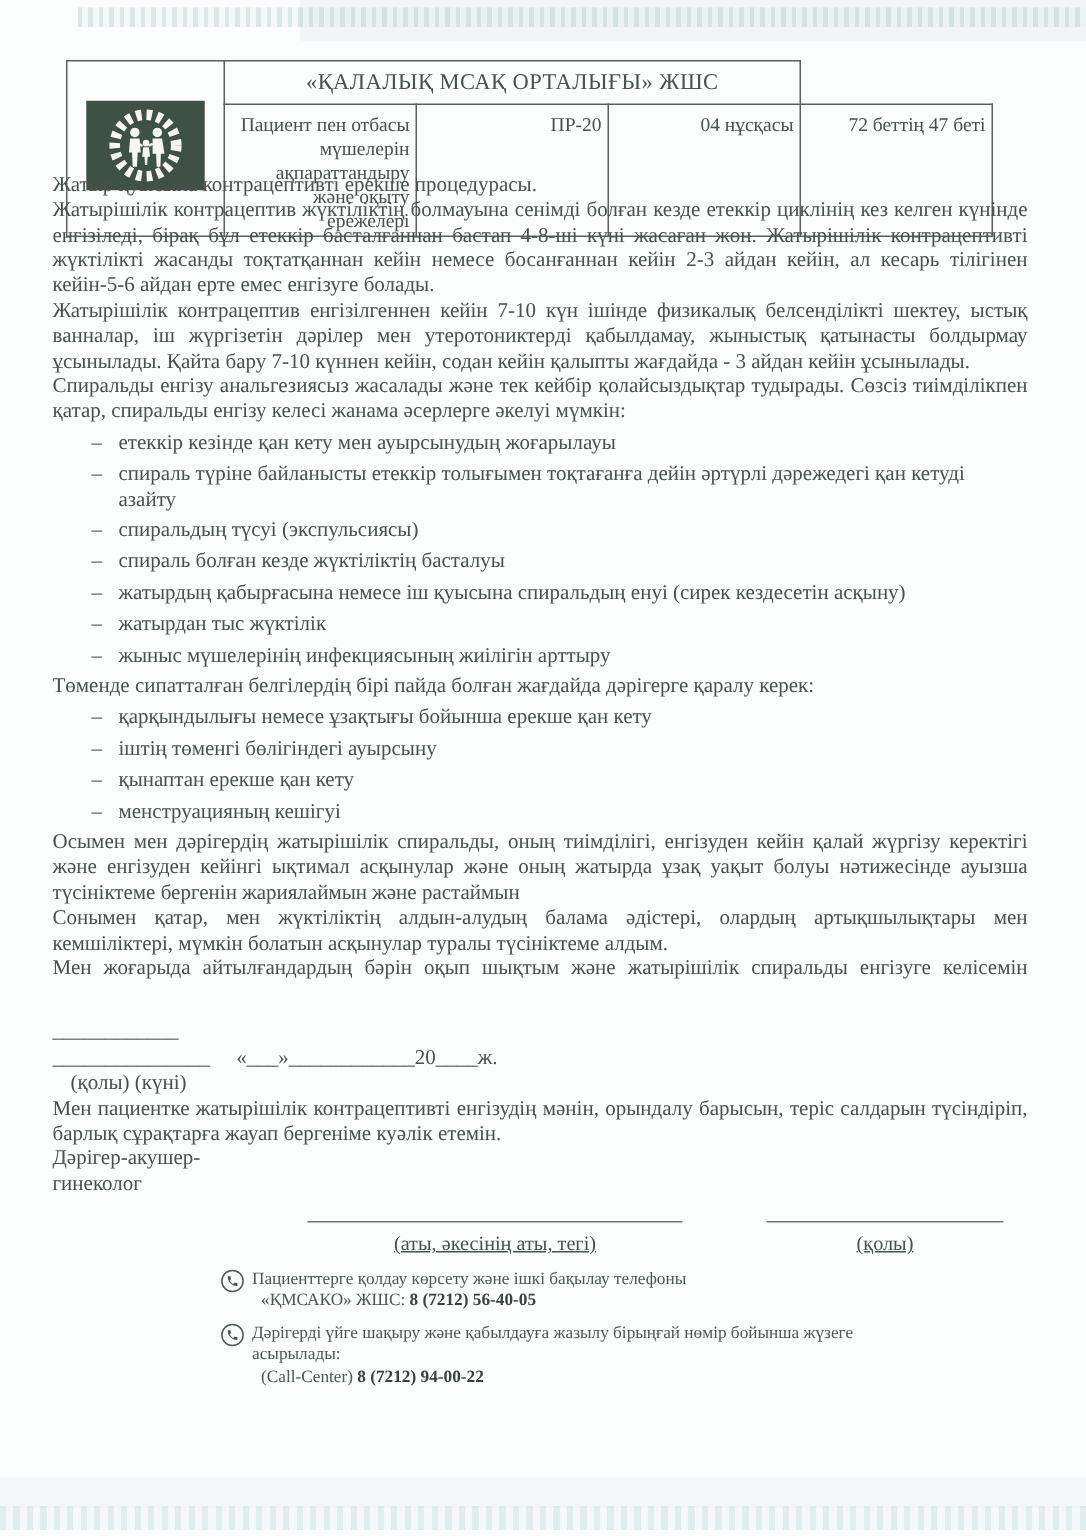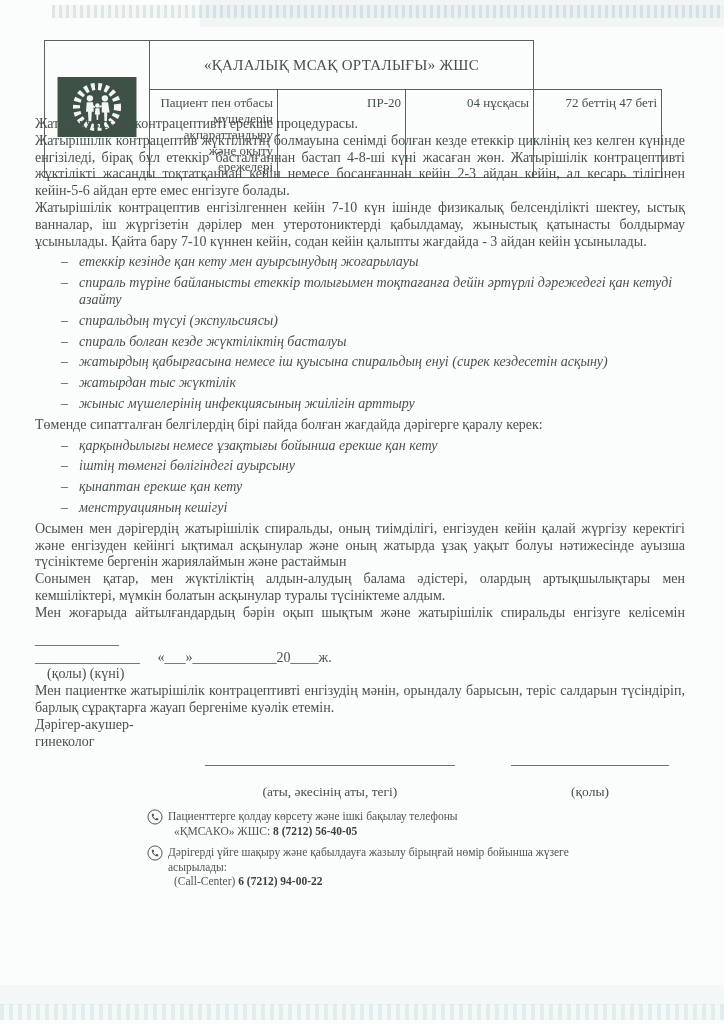--- a/index.html
+++ b/index.html
@@ -25,55 +25,55 @@
 
   
   table.hdr{
     position:absolute;left:44px;top:40px;width:618px;
     border-collapse:collapse;table-layout:fixed;
   }
   table.hdr td{border:1px solid var(--table-border,#59615c);}
   td.logo-cell{width:96px;text-align:center;vertical-align:middle;padding:4px;}
   td.org-title{
     font-size:15px;text-align:center;vertical-align:middle;height:22px;
-    letter-spacing:.3px;padding:13px 4px;
+    letter-spacing:.3px;padding:3px 4px;
   }
   td.r2{font-size:13px;text-align:right;vertical-align:top;padding:5px 4px 2px;height:46px;line-height:16px;}
   td.c-doc{width:253px;}
   td.c-code{width:68px;}
   td.c-ver{width:78px;}
   td.c-pag{width:119px;}
 
   
   .content{
     position:absolute;left:35px;top:116px;width:650px;
     font-size:14px;line-height:16.8px;
   }
   .content p{margin:0;text-align:justify;}
   .content p.nojust{text-align:left;}
   p.consent-line{text-align:justify;text-align-last:justify;}
   ul.dash-list{list-style:none;margin:2px 0;padding:0;}
   ul.dash-list li{display:flex;margin:4px 0;line-height:16.8px;}
   ul.dash-list .dash{flex:none;width:18px;margin-left:26px;}
-  ul.dash-list .li-text{flex:1;padding-right:6px;font-style:italic;}
-
-  .blank-short{margin-top:11px;line-height:14px;}
+  ul.dash-list .li-text{flex:1;padding-right:6px;}
+
+  .blank-short{margin-top:26px;line-height:14px;}
   .sig-row{margin-top:3px;white-space:nowrap;}
   .sig-row .sp1{margin-left:0;}
   .sig-row .sp2{margin-left:14px;}
   .sig-labels{margin-top:0;}
   .sig-labels .l1{margin-left:12px;}
   .sig-labels .l2{}
 
   .role-line{text-align:left;margin:0;line-height:16.8px;}
 
   .doc-sig-row{display:flex;margin-top:2px;}
   .doc-sig{text-align:center;}
   .doc-sig .line{border-bottom:1px solid var(--rule,#6b7470);height:13px;}
-  .doc-sig .lbl{margin-top:18px;font-size:13.5px;}
+  .doc-sig .lbl{margin-top:6px;font-size:13.5px;text-decoration:underline;}
   .doc-sig.name{margin-left:170px;width:250px;}
   .doc-sig.sign{margin-left:56px;width:158px;}
 
   .date-row{margin-top:8px;}
   .date-row .kuni{display:inline-block;width:140px;}
 
   
   .phones{margin:8px 0 0 112px;width:440px;font-size:11.5px;line-height:14.5px;color:var(--ink-soft,#4c5856);}
   .phone-entry{display:flex;margin-bottom:7px;}
   .phone-icon{flex:none;width:16px;height:16px;margin-right:5px;margin-top:0;color:var(--ink-soft,#4c5856);}
@@ -122,20 +122,21 @@
       <td class="r2 c-ver">04 нұсқасы</td>
       <td class="r2 c-pag">72 беттің 47 беті</td>
     </tr>
   </tbody>
     </table>
 
   <div class="content">
     <p class="nojust">Жатыр қуысына контрацептивті ерекше процедурасы.</p>
     <p>Жатырішілік контрацептив жүктіліктің болмауына сенімді болған кезде етеккір циклінің кез келген күнінде енгізіледі, бірақ бұл етеккір басталғаннан бастап 4-8-ші күні жасаған жөн. Жатырішілік контрацептивті жүктілікті жасанды тоқтатқаннан кейін немесе босанғаннан кейін 2-3 айдан кейін, ал кесарь тілігінен кейін-5-6 айдан ерте емес енгізуге болады.</p>
     <p>Жатырішілік контрацептив енгізілгеннен кейін 7-10 күн ішінде физикалық белсенділікті шектеу, ыстық ванналар, іш жүргізетін дәрілер мен утеротониктерді қабылдамау, жыныстық қатынасты болдырмау ұсынылады. Қайта бару 7-10 күннен кейін, содан кейін қалыпты жағдайда - 3 айдан кейін ұсынылады.</p>
+    <p>Спиральды енгізу анальгезиясыз жасалады және тек кейбір қолайсыздықтар тудырады. Сөзсіз тиімділікпен қатар, спиральды енгізу келесі жанама әсерлерге әкелуі мүмкін:</p>
 
     <ul class="dash-list">
       <li>
           <span class="dash">–</span>
           <span class="li-text">етеккір кезінде қан кету мен ауырсынудың жоғарылауы</span>
         </li>
       <li>
           <span class="dash">–</span>
           <span class="li-text">спираль түріне байланысты етеккір толығымен тоқтағанға дейін әртүрлі дәрежедегі қан кетуді азайту</span>
         </li>
@@ -235,21 +236,21 @@
         <span class="phone-icon">
           <svg viewBox="0 0 24 24" width="16" height="16">
               <circle cx="12" cy="12" r="10.6" fill="none" stroke="currentColor" stroke-width="1.5"></circle>
               <g transform="translate(5.6,5.6) scale(0.54)">
                 <path fill="currentColor" d="M6.62 10.79c1.44 2.83 3.76 5.14 6.59 6.59l2.2-2.21c.27-.27.67-.36 1.02-.24 1.12.37 2.33.57 3.57.57.55 0 1 .45 1 1V20c0 .55-.45 1-1 1-9.39 0-17-7.61-17-17 0-.55.45-1 1-1h3.5c.55 0 1 .45 1 1 0 1.25.2 2.45.57 3.57.11.35.03.74-.25 1.02l-2.2 2.2z"></path>
               </g>
             </svg>
         </span>
         <div class="ph-text">
           <div>Дәрігерді үйге шақыру және қабылдауға жазылу бірыңғай нөмір бойынша жүзеге асырылады:</div>
-          <div class="ph-line"><span>(Call-Center)</span> <b>6 (7212) 94-00-22</b></div>
+          <div class="ph-line"><span>(Call-Center)</span> <b>8 (7212) 94-00-22</b></div>
         </div>
       </div>
 
     </div>
   </div>
 
   <div class="band-bottom2"></div>
   <div class="band-bottom"></div>
 </div>
 

